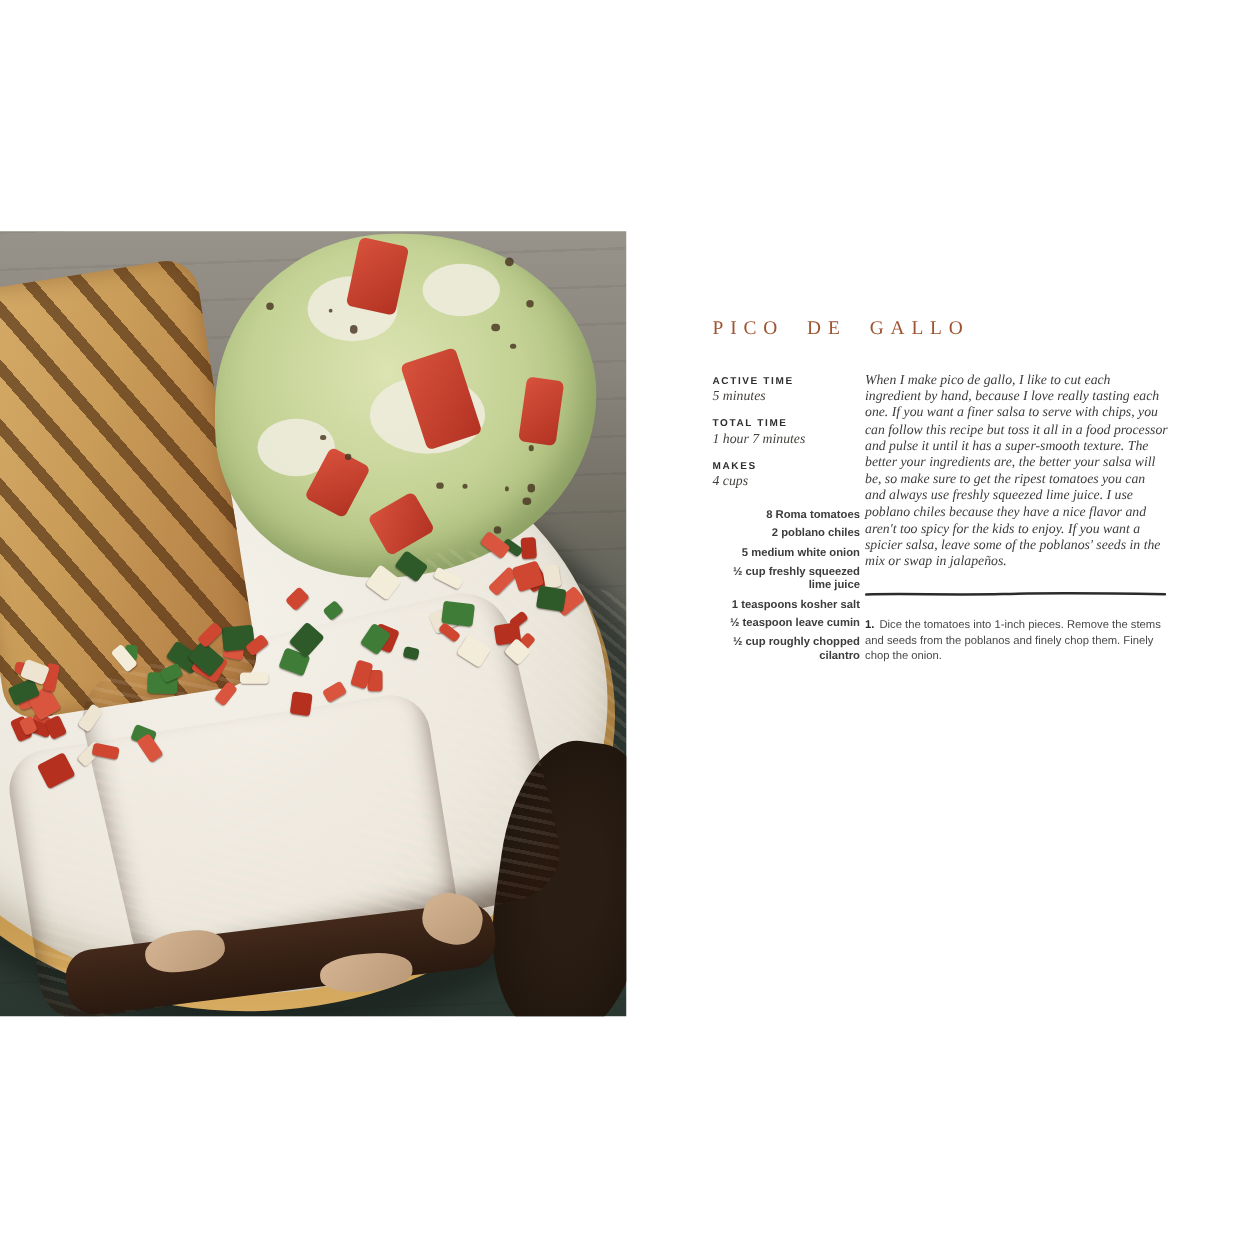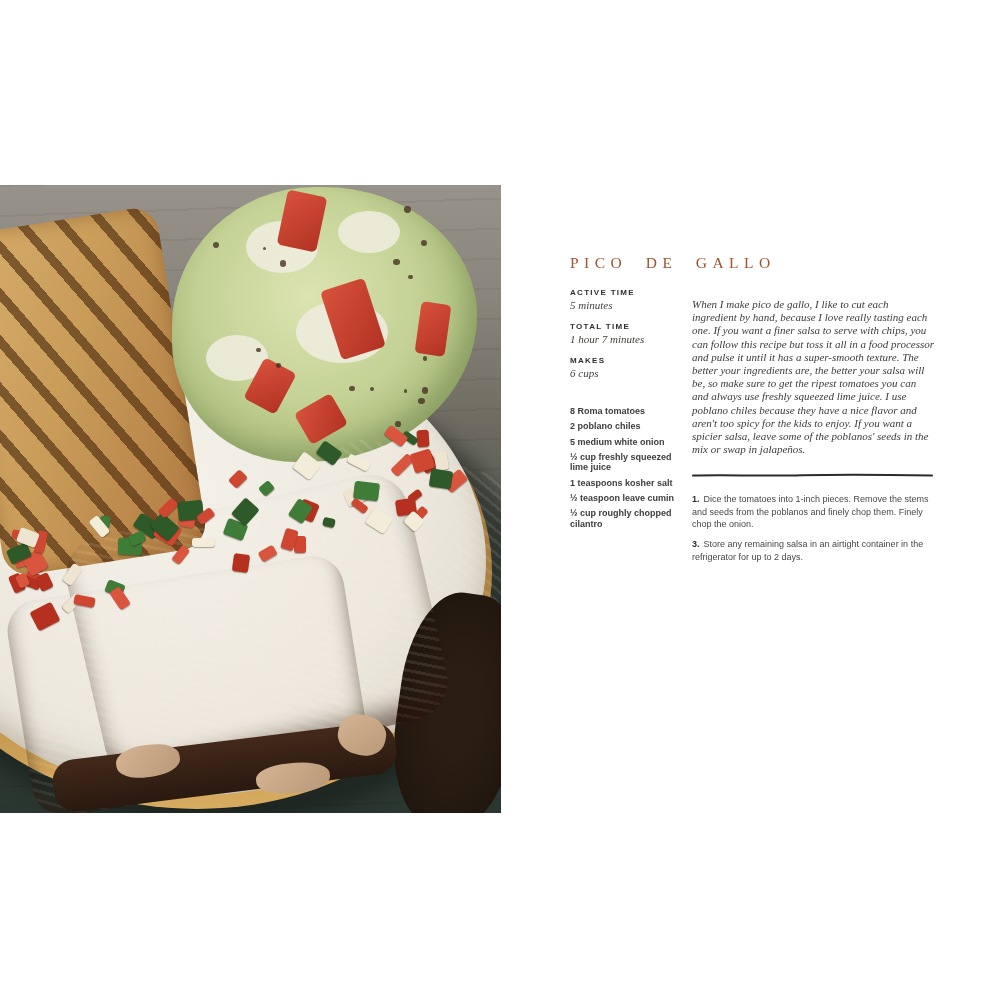--- a/index.html
+++ b/index.html
@@ -44,25 +44,25 @@
   .striation{background:repeating-linear-gradient(24deg,rgba(255,235,220,0.10) 0 3px,transparent 3px 9px);}
   .crust{left:52px;top:556px;width:345px;height:52px;border-radius:22px;
          background:linear-gradient(180deg,#43291a,#2a1910);transform:rotate(-7deg);}
   .fat{border-radius:45%;background:linear-gradient(135deg,#d4b493,#b99878);}
   .chunk{border-radius:3px;box-shadow:0 1px 1px rgba(30,10,5,0.35);}
   .speck{border-radius:50%;background:#46321f;opacity:.8;}
 
   
   .title{position:absolute;left:570px;top:244px;font-family:"Liberation Serif",serif;
          font-size:15.5px;letter-spacing:5.5px;word-spacing:9px;color:#9e5430;font-weight:400;}
-  .sidebar{position:absolute;left:570px;top:288px;width:120px;}
+  .sidebar{position:absolute;left:570px;top:300px;width:120px;}
   .meta{margin-bottom:11px;}
   .meta-label{font-size:8px;font-weight:bold;letter-spacing:1.3px;color:#2e2e2e;}
   .meta-value{font-family:"Liberation Serif",serif;font-style:italic;font-size:11px;color:#44413c;margin-top:2px;}
-  .ingredients{position:absolute;left:570px;top:406px;width:118px;margin:0;padding:0;list-style:none;}
+  .ingredients{position:absolute;left:570px;top:406px;width:118px;margin:0;padding:0;list-style:none;text-align:right;}
   .ingredients li{font-size:9px;font-weight:bold;color:#3c3c3c;line-height:10.5px;margin-bottom:4.8px;}
   .maincol{position:absolute;left:692px;top:298px;width:243px;}
   .intro{font-family:"Liberation Serif",serif;font-style:italic;font-size:11px;
          line-height:13.2px;color:#3b3b3b;margin:0;}
   .divider{margin-top:17px;display:block;}
   .steps{margin-top:15px;}
   .step{font-size:9px;line-height:12.3px;color:#474747;margin:0 0 8px 0;}
   .step b{color:#2c2c2c;margin-right:4px;}
   .folio{position:absolute;left:692px;top:769px;width:243px;text-align:right;color:#3a3a3a;}
   .folio .season{font-family:"Liberation Serif",serif;font-size:8.5px;font-weight:bold;letter-spacing:2.5px;}
@@ -194,39 +194,38 @@
     <div class="meta">
       <div class="meta-label">ACTIVE TIME</div>
       <div class="meta-value">5 minutes</div>
     </div>
     <div class="meta">
       <div class="meta-label">TOTAL TIME</div>
       <div class="meta-value">1 hour 7 minutes</div>
     </div>
     <div class="meta">
       <div class="meta-label">MAKES</div>
-      <div class="meta-value">6 cups</div>
+      <div class="meta-value">4 cups</div>
     </div>
   </div>
 
   <ul class="ingredients">
     <li>8 Roma tomatoes</li>
     <li>2 poblano chiles</li>
     <li>5 medium white onion</li>
     <li>½ cup freshly squeezed lime juice</li>
     <li>1 teaspoons kosher salt</li>
     <li>½ teaspoon leave cumin</li>
     <li>½ cup roughly chopped cilantro</li>
   </ul>
 
   <div class="maincol">
     <p class="intro">When I make pico de gallo, I like to cut each ingredient by hand, because I love really tasting each one. If you want a finer salsa to serve with chips, you can follow this recipe but toss it all in a food processor and pulse it until it has a super-smooth texture. The better your ingredients are, the better your salsa will be, so make sure to get the ripest tomatoes you can and always use freshly squeezed lime juice. I use poblano chiles because they have a nice flavor and aren't too spicy for the kids to enjoy. If you want a spicier salsa, leave some of the poblanos' seeds in the mix or swap in jalapeños.</p>
     <svg class="divider" width="241" height="5" viewBox="0 0 241 5">
       <path d="M1 2.6 C 30 1.6, 70 3.2, 110 2.2 S 180 1.4, 240 2.4" stroke="#2b2b2b" stroke-width="2" fill="none" stroke-linecap="round"></path>
     </svg>
     <div class="steps">
       <p class="step"><b>1.</b><span>Dice the tomatoes into 1-inch pieces. Remove the stems and seeds from the poblanos and finely chop them. Finely chop the onion.</span></p>
-      <p class="step"><b>3.</b><span>Store any remaining salsa in an airtight container in the refrigerator for up to 2 days.</span></p>
     </div>
   </div>
 
 
 </div>
 
 </body></html>

